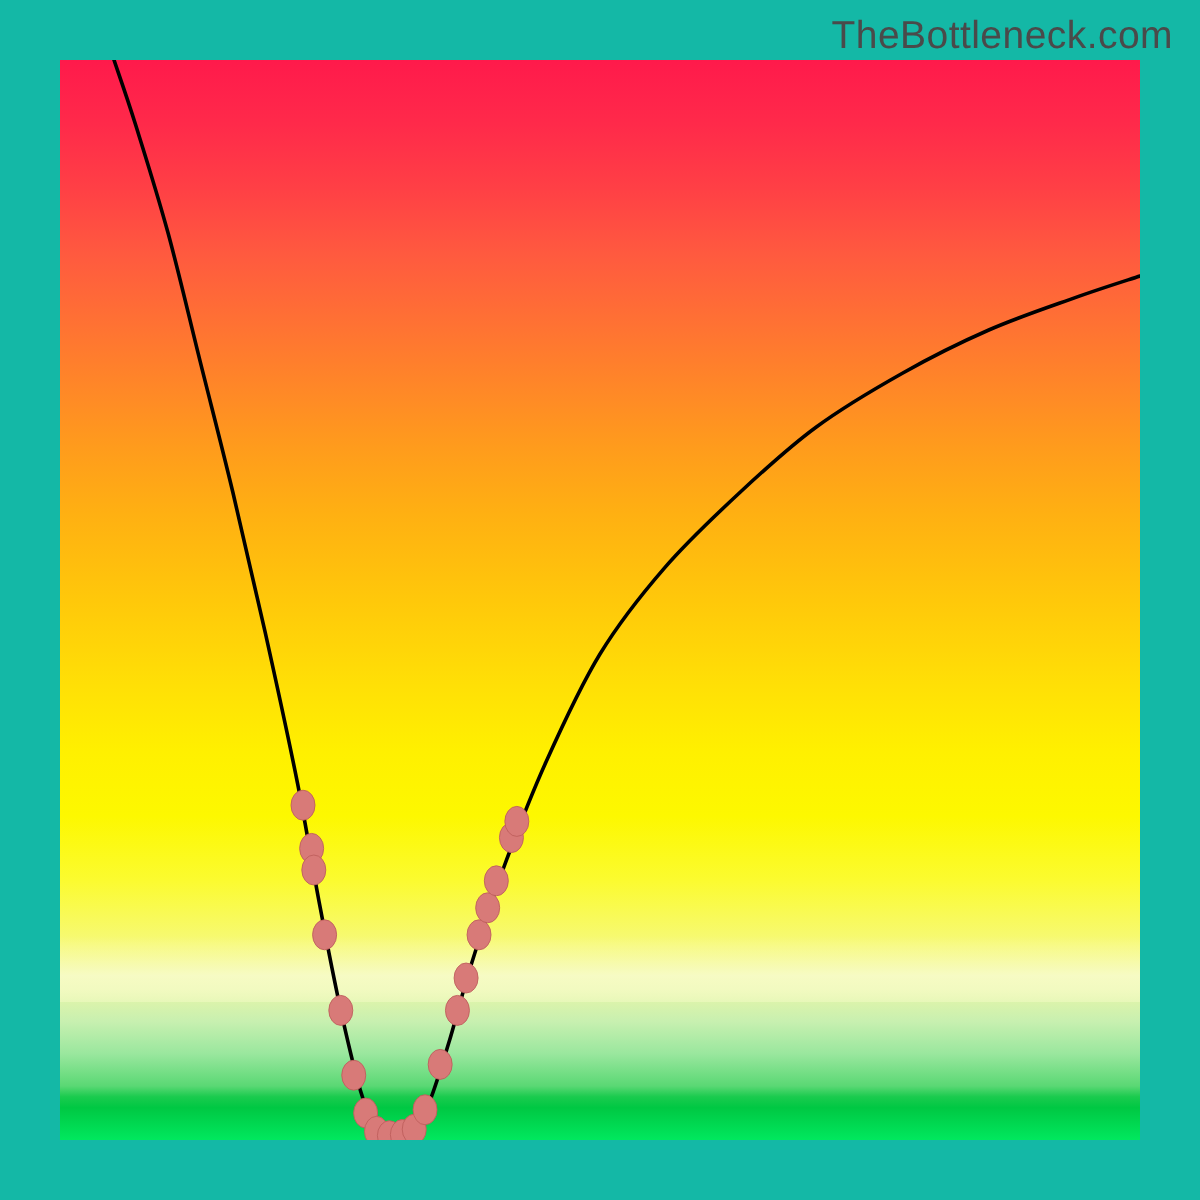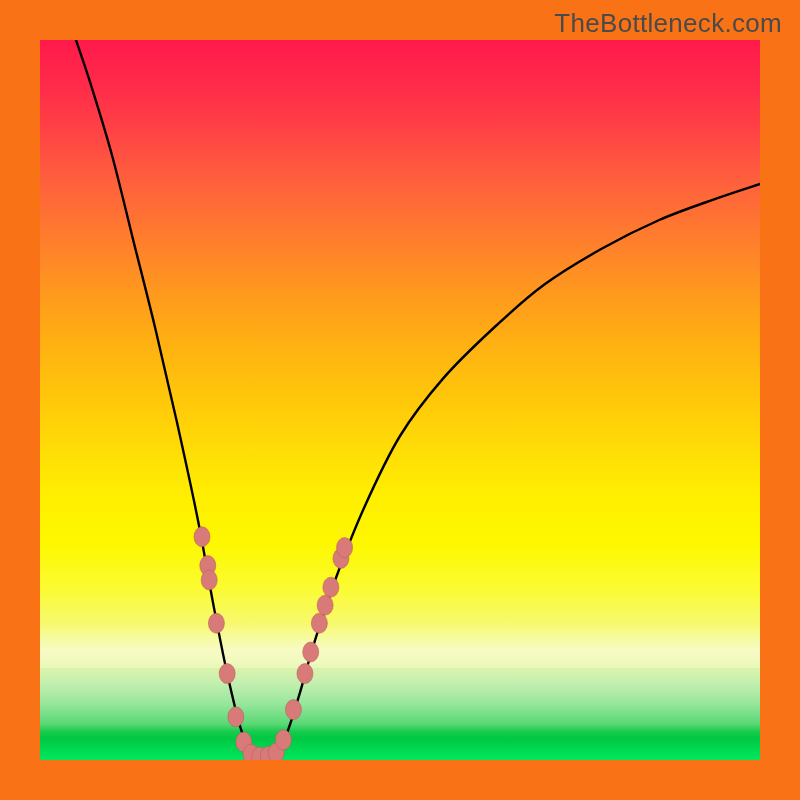--- a/index.html
+++ b/index.html
@@ -8,21 +8,21 @@
     width: 800px;
     height: 800px;
     overflow: hidden;
     background: #000;
     font-family: Arial, Helvetica, sans-serif;
   }
   .frame {
     position: relative;
     width: 800px;
     height: 800px;
-    background: #f97316;
+    background: #14b8a6;
   }
   .plot {
     position: absolute;
     left: 40px;
     top: 40px;
     width: 720px;
     height: 720px;
     overflow: hidden;
   }
   .gradient-bg {

